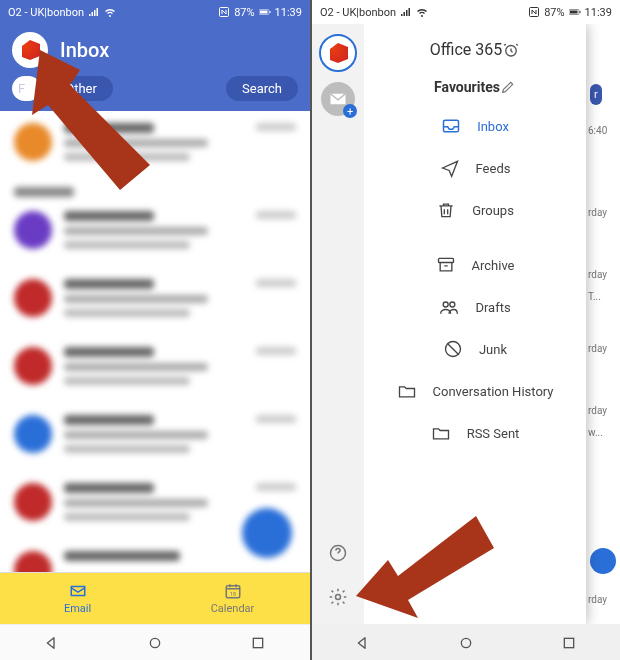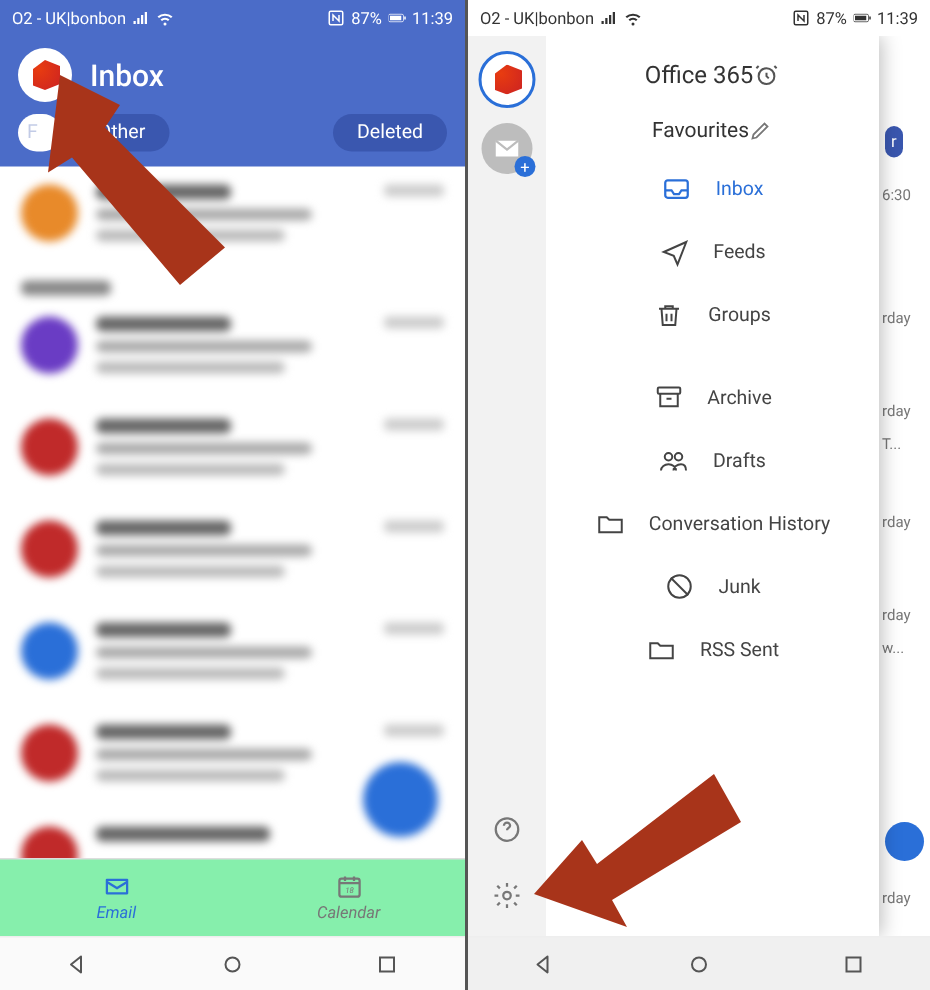--- a/index.html
+++ b/index.html
@@ -123,22 +123,21 @@
     border-radius: 50%;
     filter: blur(3px);
     z-index: 2;
   }
 
   
   .bottom-nav {
     display: flex;
     height: 52px;
     border-top: 1px solid #ddd;
-    background: #86efac;
-    font-style: italic;
+    background: #fde047;
   }
   .bn-item {
     flex: 1;
     display: flex;
     flex-direction: column;
     align-items: center;
     justify-content: center;
     font-size: 11px;
     color: #777;
     gap: 2px;
@@ -255,21 +254,21 @@
     padding: 4px 16px 14px;
     font-size: 16px;
     color: #333;
   }
   .fav-row {
     display: flex;
     align-items: center;
     justify-content: space-between;
     padding: 6px 16px 10px;
     font-size: 14px;
-    font-weight: 400;
+    font-weight: 700;
     color: #333;
   }
   .folder {
     display: flex;
     align-items: center;
     gap: 16px;
     padding: 11px 16px;
     font-size: 13px;
     color: #444;
   }
@@ -319,21 +318,21 @@
     <div class="header-row">
       <div class="avatar-circle">
         <div class="office-logo"></div>
       </div>
       <div class="title">Inbox</div>
     </div>
     <div class="tabs-row">
       <div class="pill active" style="padding-left:6px"><span style="opacity:.3">F</span></div>
       <div class="pill">Other</div>
       <div class="spacer"></div>
-      <div class="pill">Deleted</div>
+      <div class="pill">Search</div>
     </div>
   </div>
 
   <div class="mail-list">
     <div class="list-item">
       <div class="list-avatar" style="background:#e88a2a"></div>
       <div class="list-text">
           <div class="blur-line short"></div>
           <div class="blur-line med"></div>
           <div class="blur-line long"></div>
@@ -454,21 +453,21 @@
           <rect x="0" y="1" width="20" height="10" rx="2" fill="none" stroke="currentColor"></rect>
           <rect x="2" y="3" width="15" height="6"></rect>
           <rect x="21" y="4" width="2" height="4"></rect>
         </svg>
       <span>11:39</span>
     </div>
   </div>
 
   <div class="right-peek">
     <div class="peek-pill">r</div>
-    <div class="peek-line">6:30</div>
+    <div class="peek-line">6:40</div>
     <div style="height:50px"></div>
     <div class="peek-line">rday</div>
     <div style="height:30px"></div>
     <div class="peek-line">rday</div>
     <div class="peek-line" style="padding-top:0">T...</div>
     <div style="height:20px"></div>
     <div class="peek-line">rday</div>
     <div style="height:30px"></div>
     <div class="peek-line">rday</div>
     <div class="peek-line" style="padding-top:0">w...</div>
@@ -546,30 +545,30 @@
       <div class="folder">
         <svg class="ficon" viewBox="0 0 24 24" fill="none" stroke="currentColor" stroke-width="1.6">
             <circle cx="8" cy="9" r="3"></circle>
             <circle cx="16" cy="9" r="3"></circle>
             <path d="M2 20c0-3 3-5 6-5s6 2 6 5m-2 0c0-3 3-5 6-5s4 2 4 5"></path>
           </svg>
         <span>Drafts</span>
       </div>
       <div class="folder">
         <svg class="ficon" viewBox="0 0 24 24" fill="none" stroke="currentColor" stroke-width="1.6">
-            <path d="M3 7h6l2 2h10v10H3V7z"></path>
-          </svg>
-        <span>Conversation History</span>
-      </div>
-      <div class="folder">
-        <svg class="ficon" viewBox="0 0 24 24" fill="none" stroke="currentColor" stroke-width="1.6">
             <circle cx="12" cy="12" r="9"></circle>
             <path d="M5 5l14 14"></path>
           </svg>
         <span>Junk</span>
+      </div>
+      <div class="folder">
+        <svg class="ficon" viewBox="0 0 24 24" fill="none" stroke="currentColor" stroke-width="1.6">
+            <path d="M3 7h6l2 2h10v10H3V7z"></path>
+          </svg>
+        <span>Conversation History</span>
       </div>
       <div class="folder">
         <svg class="ficon" viewBox="0 0 24 24" fill="none" stroke="currentColor" stroke-width="1.6">
             <path d="M3 7h6l2 2h10v10H3V7z"></path>
           </svg>
         <span>RSS Sent</span>
       </div>
     </div>
   </div>
 

